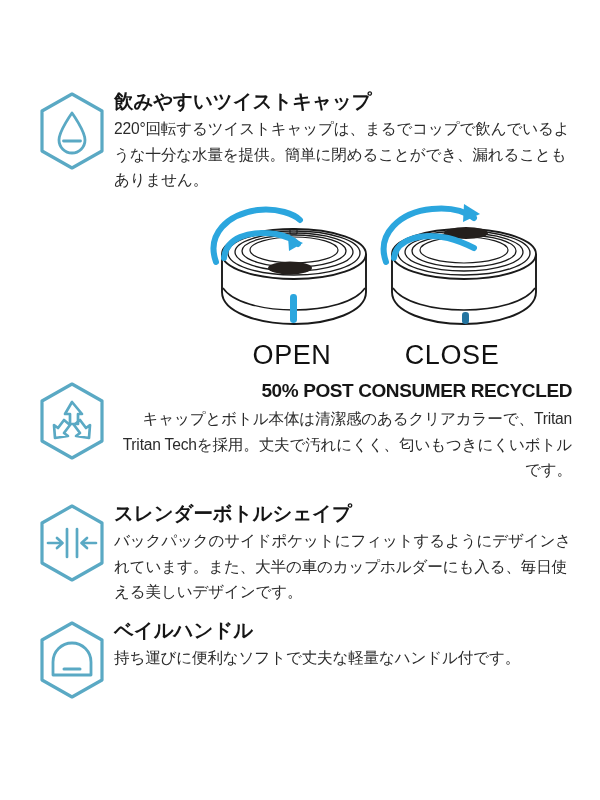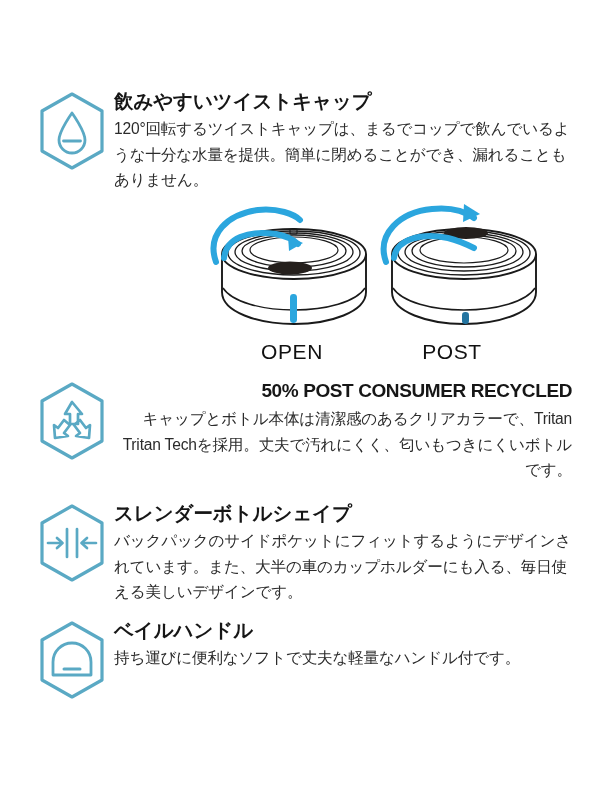--- a/index.html
+++ b/index.html
@@ -44,21 +44,21 @@
   }
 
   
   .illus { position:absolute; }
   .cap-labels {
     position:absolute;
     top:340px; left:0; width:600px;
     display:flex;
   }
   .cap-label {
-    font-size:21px;
+    font-size:27px;
     letter-spacing:0.6px;
     color:#111;
     text-align:center;
   }
   .cap-label.open  { position:absolute; left:232px; width:120px; }
   .cap-label.close { position:absolute; left:392px; width:120px; }
 </style>
 </head>
 <body>
 
@@ -67,21 +67,21 @@
   <div class="feature" style="top:88px; left:30px; width:560px;">
     <div class="icon-cell">
       <svg width="76" height="82" viewBox="0 0 76 82">
         <path d="M38 4 L68 21 L68 61 L38 78 L8 61 L8 21 Z" fill="none" stroke="#5AA9C4" stroke-width="3.2" stroke-linejoin="round"></path>
         <path d="M38 23 C38 23 25 41 25 50 a13 13 0 0 0 26 0 C51 41 38 23 38 23 Z" fill="none" stroke="#5AA9C4" stroke-width="2.8" stroke-linejoin="round"></path>
         <line x1="29.5" y1="51" x2="46.5" y2="51" stroke="#5AA9C4" stroke-width="2.8" stroke-linecap="round"></line>
       </svg>
     </div>
     <div class="text-cell">
       <div class="f-title">飲みやすいツイストキャップ</div>
-      <div class="f-body">120°回転するツイストキャップは、まるでコップで飲んでいるような十分な水量を提供。簡単に閉めることができ、漏れることもありません。</div>
+      <div class="f-body">220°回転するツイストキャップは、まるでコップで飲んでいるような十分な水量を提供。簡単に閉めることができ、漏れることもありません。</div>
     </div>
   </div>
 
   <div class="illus" style="top:196px; left:200px; width:340px; height:150px;">
     <svg width="340" height="150" viewBox="0 0 340 150">
 
       <g>
 
         <path d="M22 58 L22 96 C22 116 58 128 94 128 C130 128 166 116 166 96 L166 58" fill="#ffffff" stroke="#1a1a1a" stroke-width="1.9"></path>
 
@@ -121,21 +121,21 @@
 
         <path d="M16 66 C6 38 30 16 62 13 C82 11 96 16 104 22" fill="none" stroke="#2BA6DE" stroke-width="6" stroke-linecap="round"></path>
         <path d="M24 62 C26 44 50 36 78 42 C90 45 98 49 104 52" fill="none" stroke="#2BA6DE" stroke-width="6" stroke-linecap="round"></path>
         <path d="M94 8 L110 18 L93 26 Z" fill="#2BA6DE"></path>
       </g>
     </svg>
   </div>
 
   <div class="cap-labels">
     <div class="cap-label open">OPEN</div>
-    <div class="cap-label close">POST</div>
+    <div class="cap-label close">CLOSE</div>
   </div>
 
   <div class="feature" style="top:378px; left:30px; width:560px;text-align:right;">
     <div class="icon-cell">
       <svg width="76" height="82" viewBox="0 0 76 82">
         <path d="M38 4 L68 21 L68 61 L38 78 L8 61 L8 21 Z" fill="none" stroke="#5AA9C4" stroke-width="3.2" stroke-linejoin="round"></path>
         <g fill="none" stroke="#5AA9C4" stroke-width="2.7" stroke-linejoin="round" stroke-linecap="round">
 
           <path d="M38 22 L31 34 L36 34 L36 44 L44 44 L44 34 L48 34 Z"></path>
 

